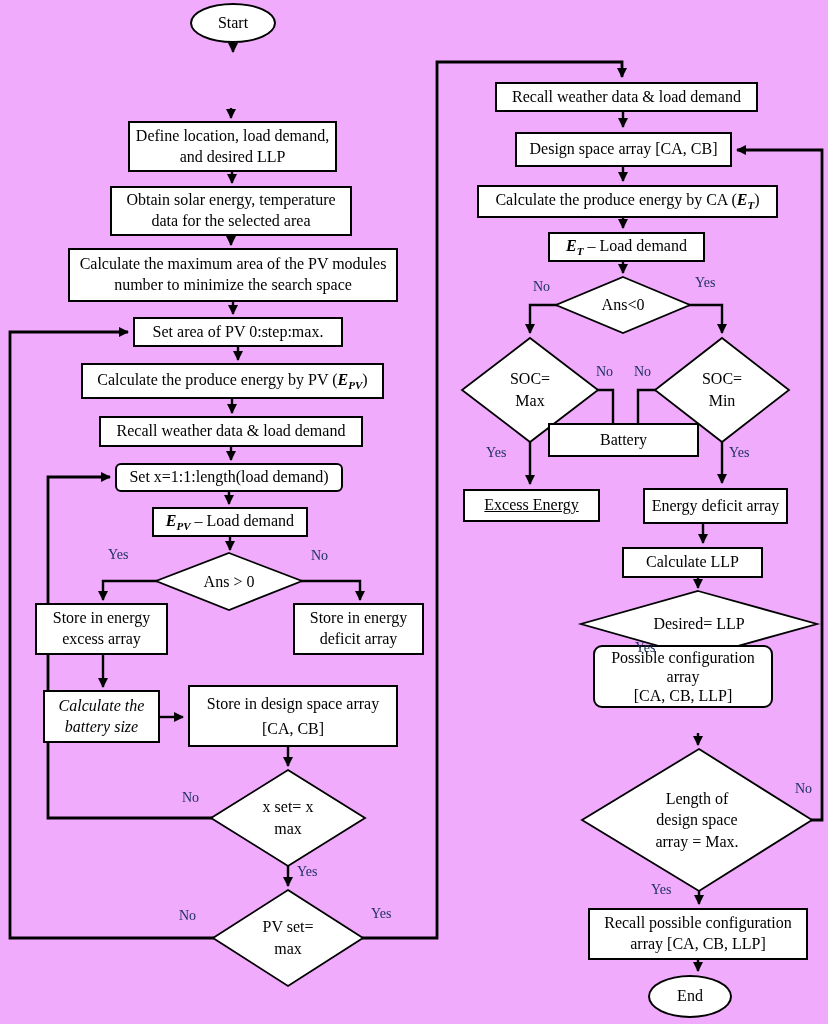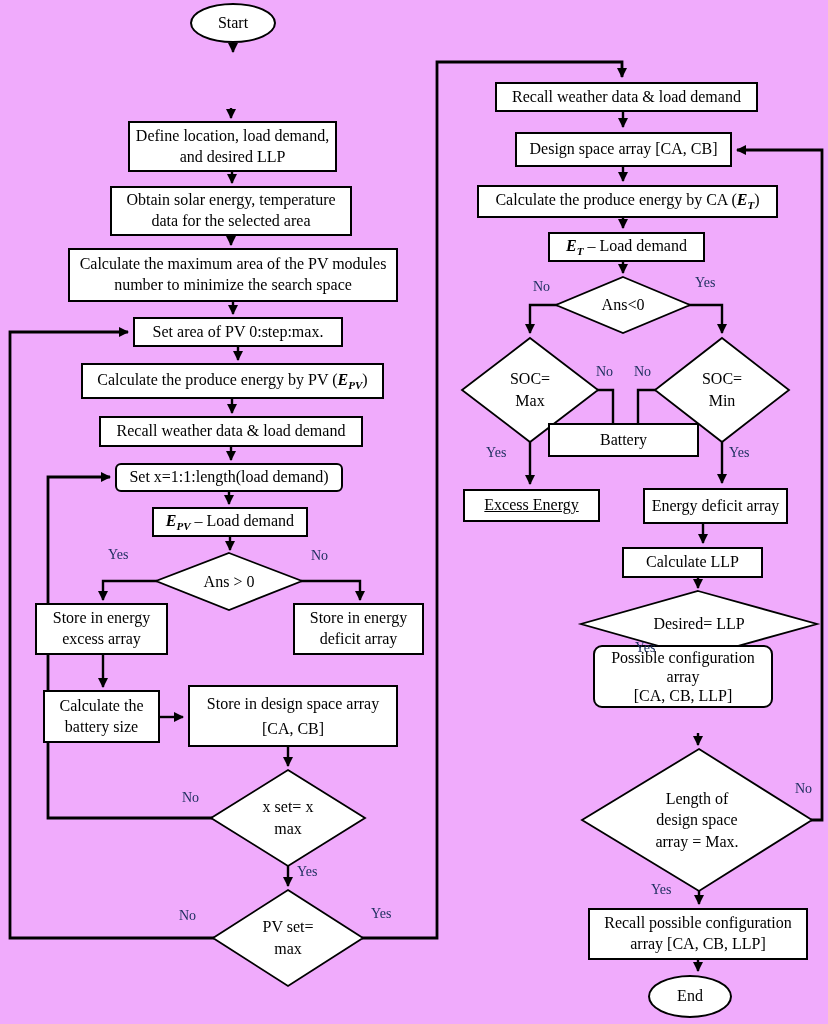--- a/index.html
+++ b/index.html
@@ -143,21 +143,21 @@
   </div>
 
   <div class="node" style="left:35px;top:603px;width:133px;height:52px;">
     <span>Store in energy excess array</span>
   </div>
 
   <div class="node" style="left:293px;top:603px;width:131px;height:52px;">
     <span>Store in energy deficit array</span>
   </div>
 
-  <div class="node" style="left:43px;top:690px;width:117px;height:53px;">
+  <div class="node" style="left:43px;top:690px;width:117px;height:53px;font-style:italic;">
     <span>Calculate the battery size</span>
   </div>
 
   <div class="node spread" style="left:188px;top:685px;width:210px;height:62px;">
     <span class="ln">Store in design space array</span>
     <span class="ln">[CA, CB]</span>
   </div>
 
   <div class="dtext" style="left:211px;top:770px;width:154px;height:96px;">
     <span class="ln">x set= x</span>

